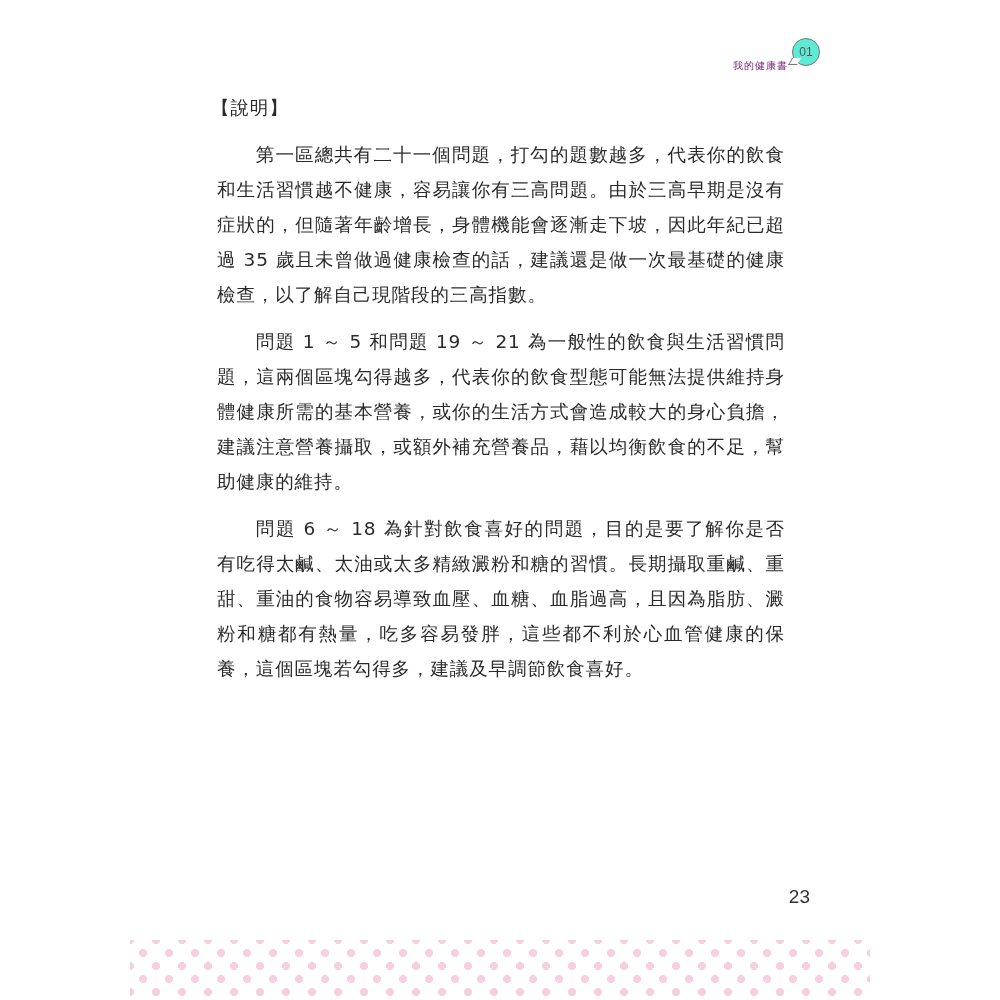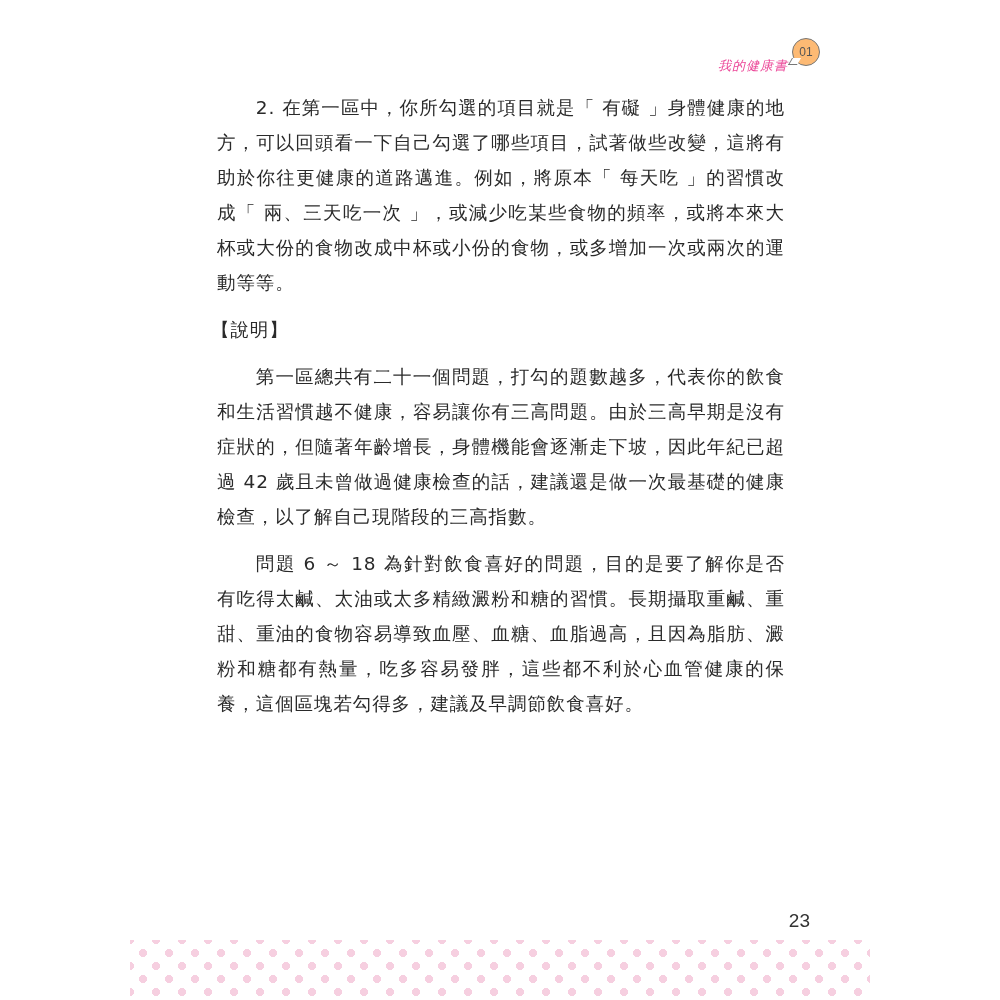--- a/index.html
+++ b/index.html
@@ -16,41 +16,40 @@
       color: #2a2a2a;
     }
     .header {
       position: absolute;
       top: 38px;
       right: 180px;
       display: flex;
       align-items: flex-end;
     }
     .header-title {
-      font-size: 13px;
-      color: #ec4899;
+      font-size: 10px;
+      color: #701a75;
       letter-spacing: 1px;
       line-height: 20px;
-      font-style: italic;
     }
     .chapter-badge {
       position: relative;
       width: 26px;
       height: 26px;
       border: 1px solid #777777;
       border-radius: 50%;
       margin-left: 4px;
       margin-bottom: 10px;
       display: flex;
       align-items: center;
       justify-content: center;
       font-family: "Liberation Sans Narrow", "Liberation Sans", sans-serif;
       font-size: 12px;
       color: #555555;
-      background: #fdba74;
+      background: #5eead4;
     }
     .chapter-badge::after {
       content: "";
       position: absolute;
       left: -3px;
       bottom: 0px;
       width: 8px;
       height: 6px;
       border-left: 1px solid #777;
       border-bottom: 1px solid #777;
@@ -74,21 +73,21 @@
     .para.indent {
       text-indent: 2.1em;
     }
     .section-heading {
       margin: 0 0 12px -6px;
       font-weight: normal;
     }
     .page-number {
       position: absolute;
       right: 190px;
-      top: 910px;
+      top: 886px;
       font-family: "Liberation Sans", sans-serif;
       font-size: 19px;
       color: #333;
     }
     .dots {
       position: absolute;
       left: 130px;
       top: 940px;
       width: 740px;
       height: 60px;
@@ -101,21 +100,21 @@
   </style>
 </head>
 <body>
 
 <div class="header">
   <span class="header-title">我的健康書</span>
   <span class="chapter-badge">01</span>
 </div>
 
 <div class="content">
-  <p class="para indent">2. 在第一區中，你所勾選的項目就是「 有礙 」身體健康的地方，可以回頭看一下自己勾選了哪些項目，試著做些改變，這將有助於你往更健康的道路邁進。例如，將原本「 每天吃 」的習慣改成「 兩、三天吃一次 」，或減少吃某些食物的頻率，或將本來大杯或大份的食物改成中杯或小份的食物，或多增加一次或兩次的運動等等。</p>
   <p class="section-heading">【說明】</p>
-  <p class="para indent">第一區總共有二十一個問題，打勾的題數越多，代表你的飲食和生活習慣越不健康，容易讓你有三高問題。由於三高早期是沒有症狀的，但隨著年齡增長，身體機能會逐漸走下坡，因此年紀已超過 42 歲且未曾做過健康檢查的話，建議還是做一次最基礎的健康檢查，以了解自己現階段的三高指數。</p>
+  <p class="para indent">第一區總共有二十一個問題，打勾的題數越多，代表你的飲食和生活習慣越不健康，容易讓你有三高問題。由於三高早期是沒有症狀的，但隨著年齡增長，身體機能會逐漸走下坡，因此年紀已超過 35 歲且未曾做過健康檢查的話，建議還是做一次最基礎的健康檢查，以了解自己現階段的三高指數。</p>
+  <p class="para indent">問題 1 ～ 5 和問題 19 ～ 21 為一般性的飲食與生活習慣問題，這兩個區塊勾得越多，代表你的飲食型態可能無法提供維持身體健康所需的基本營養，或你的生活方式會造成較大的身心負擔，建議注意營養攝取，或額外補充營養品，藉以均衡飲食的不足，幫助健康的維持。</p>
   <p class="para indent">問題 6 ～ 18 為針對飲食喜好的問題，目的是要了解你是否有吃得太鹹、太油或太多精緻澱粉和糖的習慣。長期攝取重鹹、重甜、重油的食物容易導致血壓、血糖、血脂過高，且因為脂肪、澱粉和糖都有熱量，吃多容易發胖，這些都不利於心血管健康的保養，這個區塊若勾得多，建議及早調節飲食喜好。</p>
 </div>
 
 <div class="page-number">23</div>
 
 <div class="dots"></div>
 
 </body></html>

